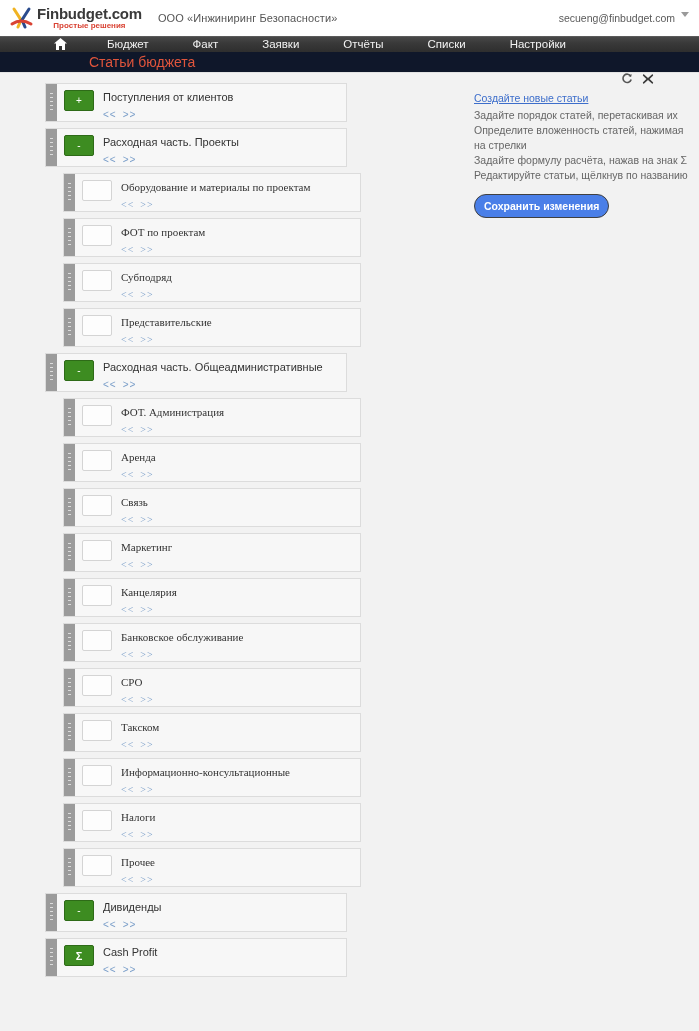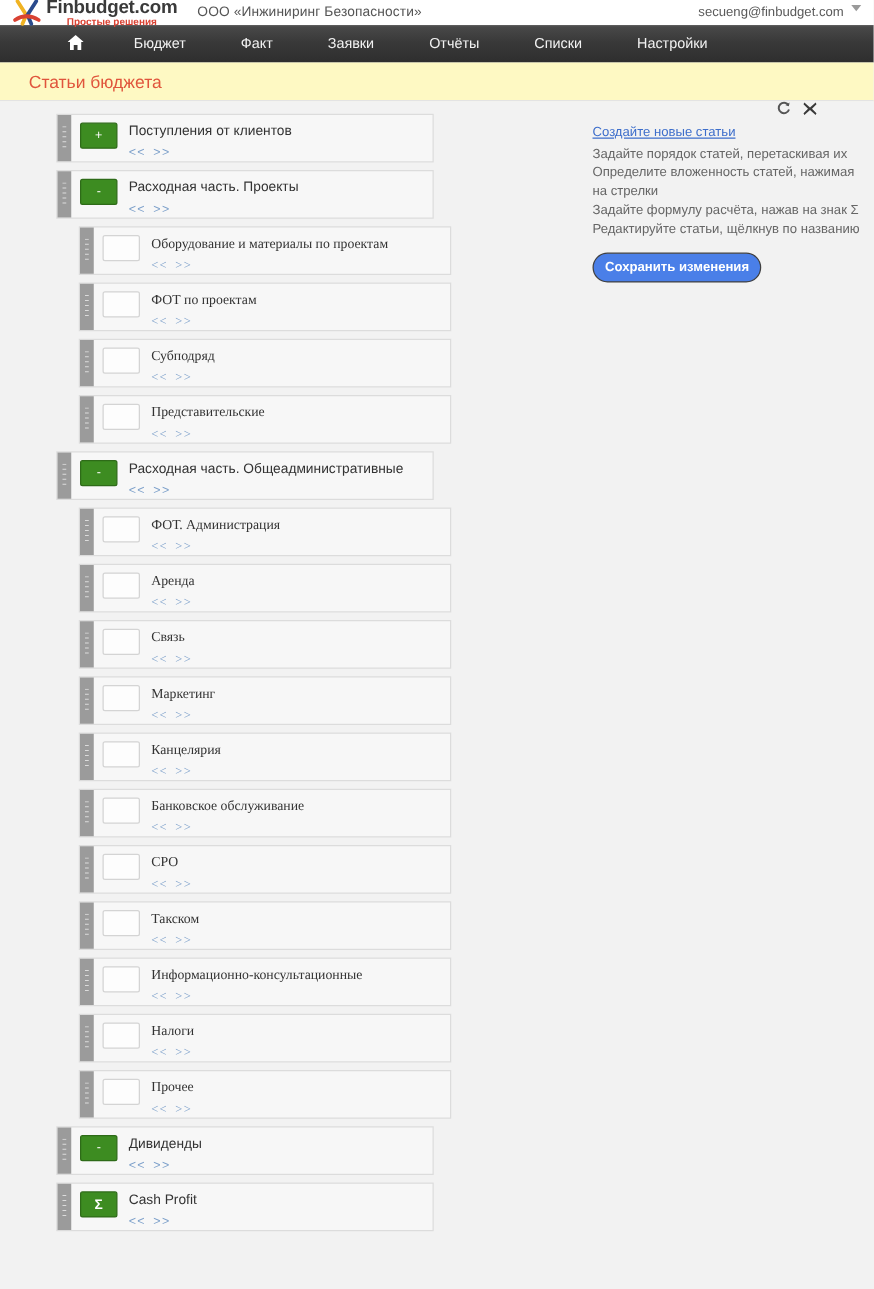--- a/index.html
+++ b/index.html
@@ -7,21 +7,21 @@
     width: 699px; height: 1031px;
     background: #f2f2f2;
     font-family: "Liberation Sans", sans-serif;
     font-size: 11px;
     color: #333;
     overflow: hidden;
   }
 
   
   .topbar {
-    height: 20px;
+    height: 36px;
     background: #ffffff;
     display: flex;
     align-items: center;
     padding: 0 10px 0 9px;
     position: relative;
   }
   .logo-wrap { display: flex; align-items: center; }
   .logo-mark { width: 26px; height: 26px; margin-right: 2px; }
   .logo-text-block { line-height: 1; }
   .logo-name {
@@ -42,39 +42,39 @@
   }
   .caret-down {
     margin-left: 6px; width: 0; height: 0;
     border-left: 4px solid transparent;
     border-right: 4px solid transparent;
     border-top: 5px solid #9a9a9a;
   }
 
   
   .navbar {
-    height: 30px;
+    height: 16px;
     background: linear-gradient(to bottom, #4a4a4a 0%, #393939 45%, #2e2e2e 100%);
     display: flex; align-items: center;
     padding-left: 36px;
     box-shadow: inset 0 1px 0 rgba(255,255,255,0.10);
   }
   .nav-item {
     color: #f2f2f2; font-size: 11.5px;
     padding: 0 22px; height: 25px; line-height: 25px;
     cursor: pointer; white-space: nowrap;
   }
   .nav-item.home { padding: 0 18px; }
   .home-icon { display: inline-block; vertical-align: -2px; }
 
   
   .page-header {
-    background: #fef9c3; height: 31px;
+    background: #0f172a; height: 21px;
     display: flex; align-items: center;
-    padding-left: 23px;
+    padding-left: 89px;
     border-bottom: 1px solid #e3e3e3;
   }
   .page-title { color: #e0553c; font-size: 14px; }
 
   
   .content {
     position: relative;
     height: calc(1031px - 36px - 25px - 33px);
     background: #f2f2f2;
     padding-top: 10px;

